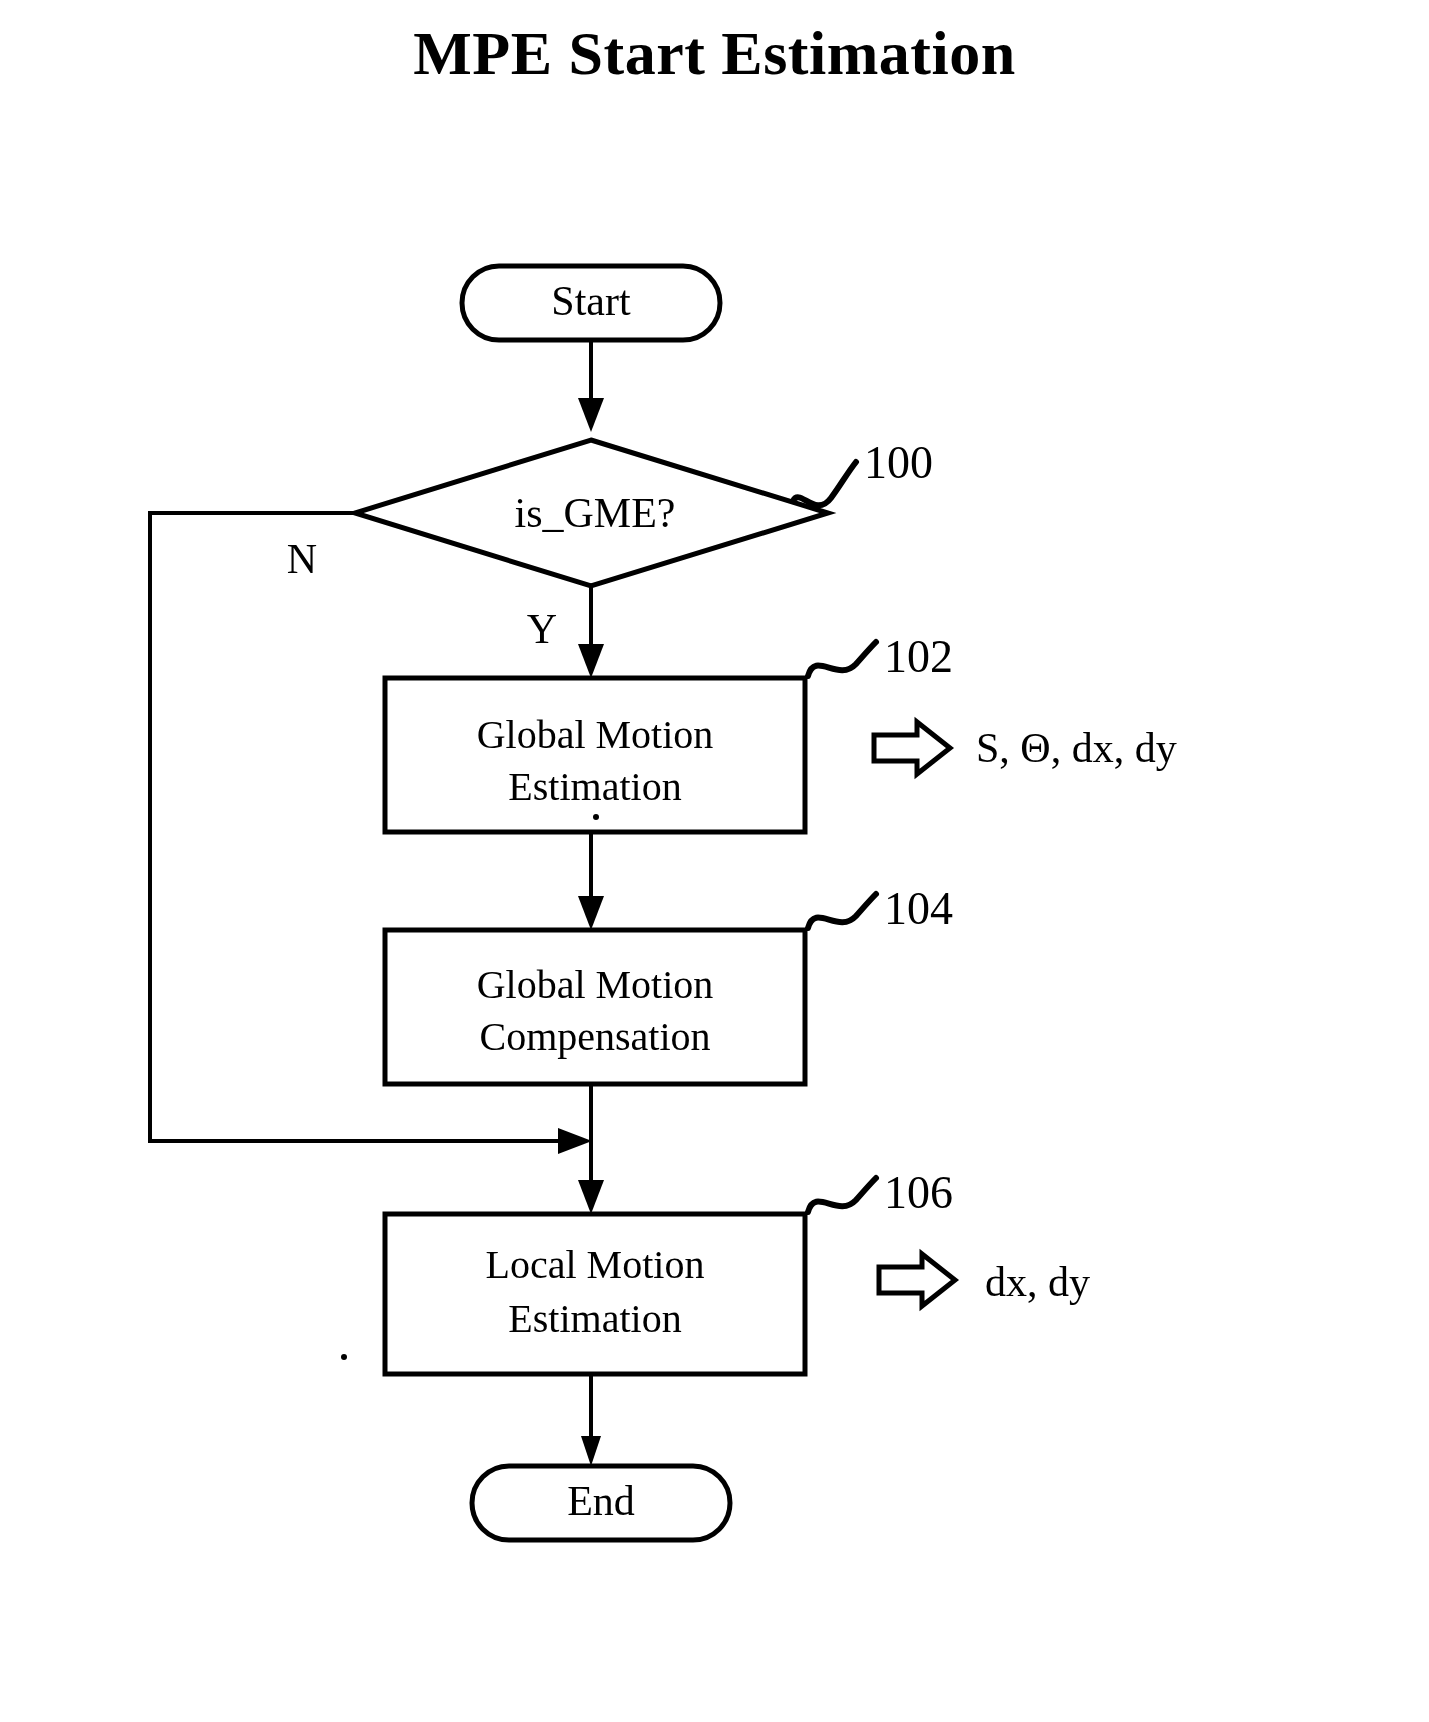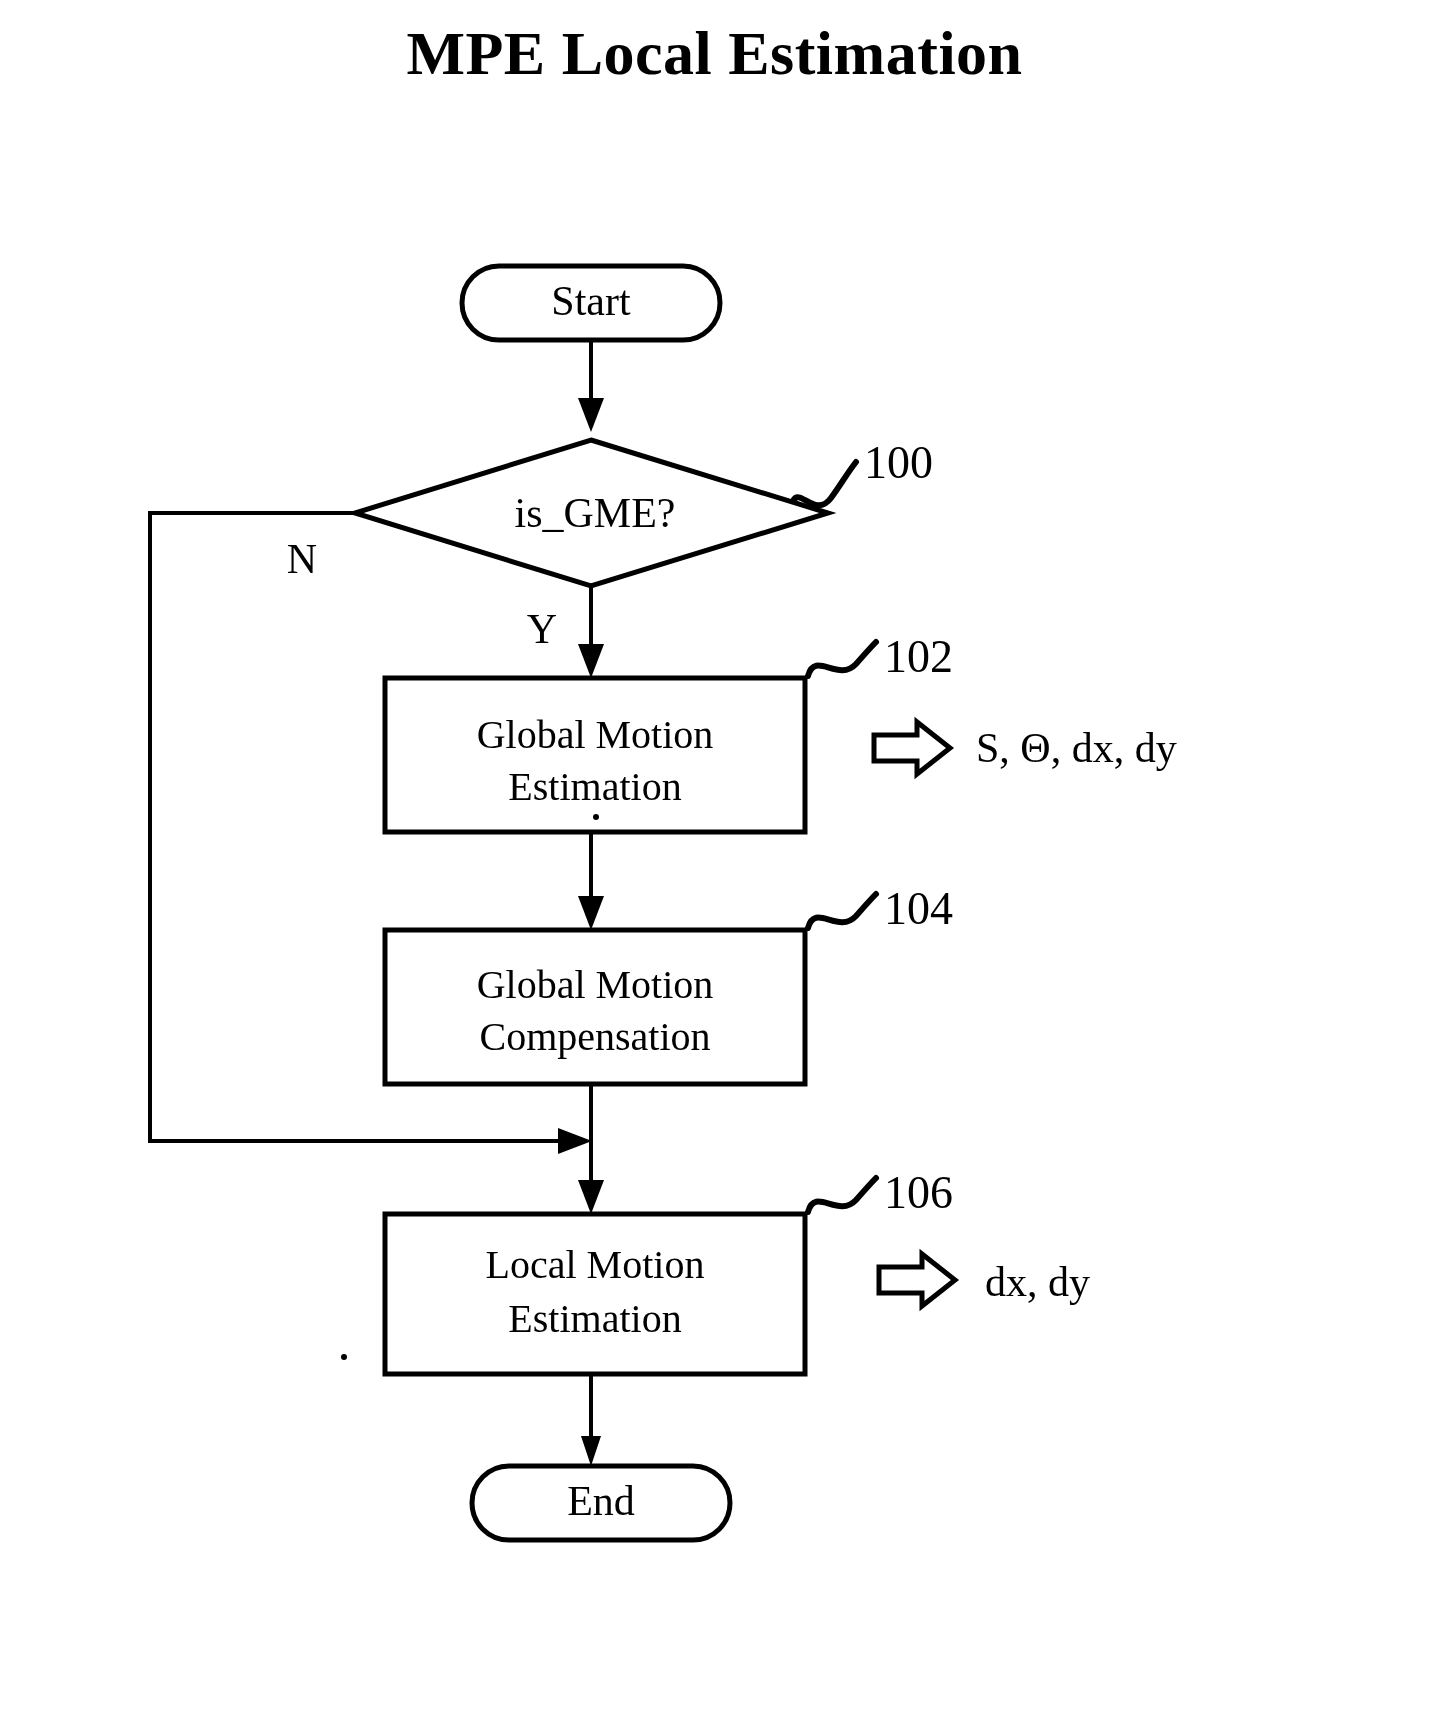--- a/index.html
+++ b/index.html
@@ -97,21 +97,21 @@
   .arrowhead {
     fill: #000;
     stroke: none;
   }
 </style>
 </head>
 <body>
 
 <div id="page">
 
-  <div id="title">MPE Local Estimation</div>
+  <div id="title">MPE Start Estimation</div>
 
   <svg id="diagram" viewBox="0 0 1429 1722">
 
     <g>
       <rect class="shape" x="462" y="266" width="258" height="74" rx="37" ry="37"></rect>
       <text class="node-text" x="591" y="305">Start</text>
     </g>
 
     <g>
       <line class="conn" x1="591" y1="340" x2="591" y2="408"></line>

